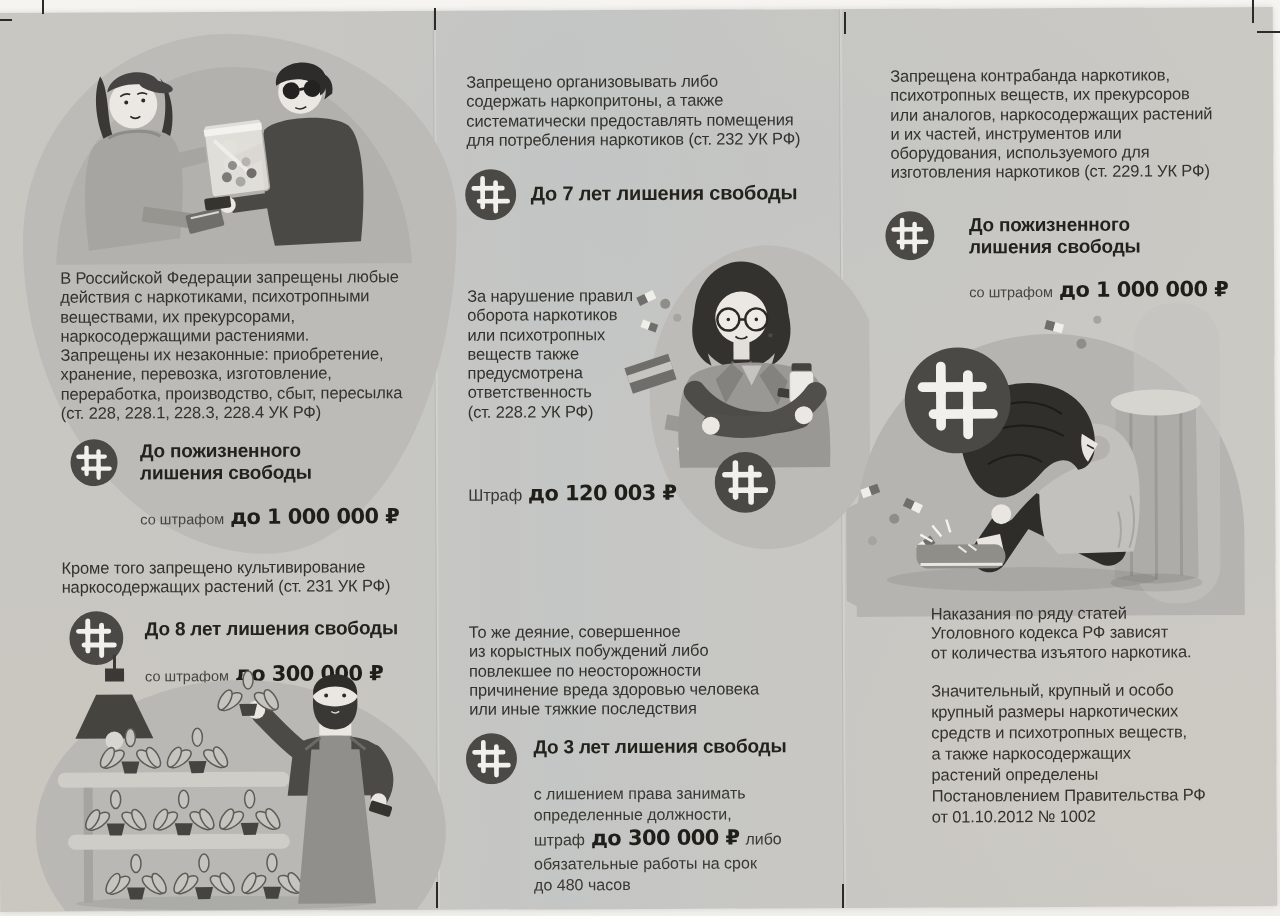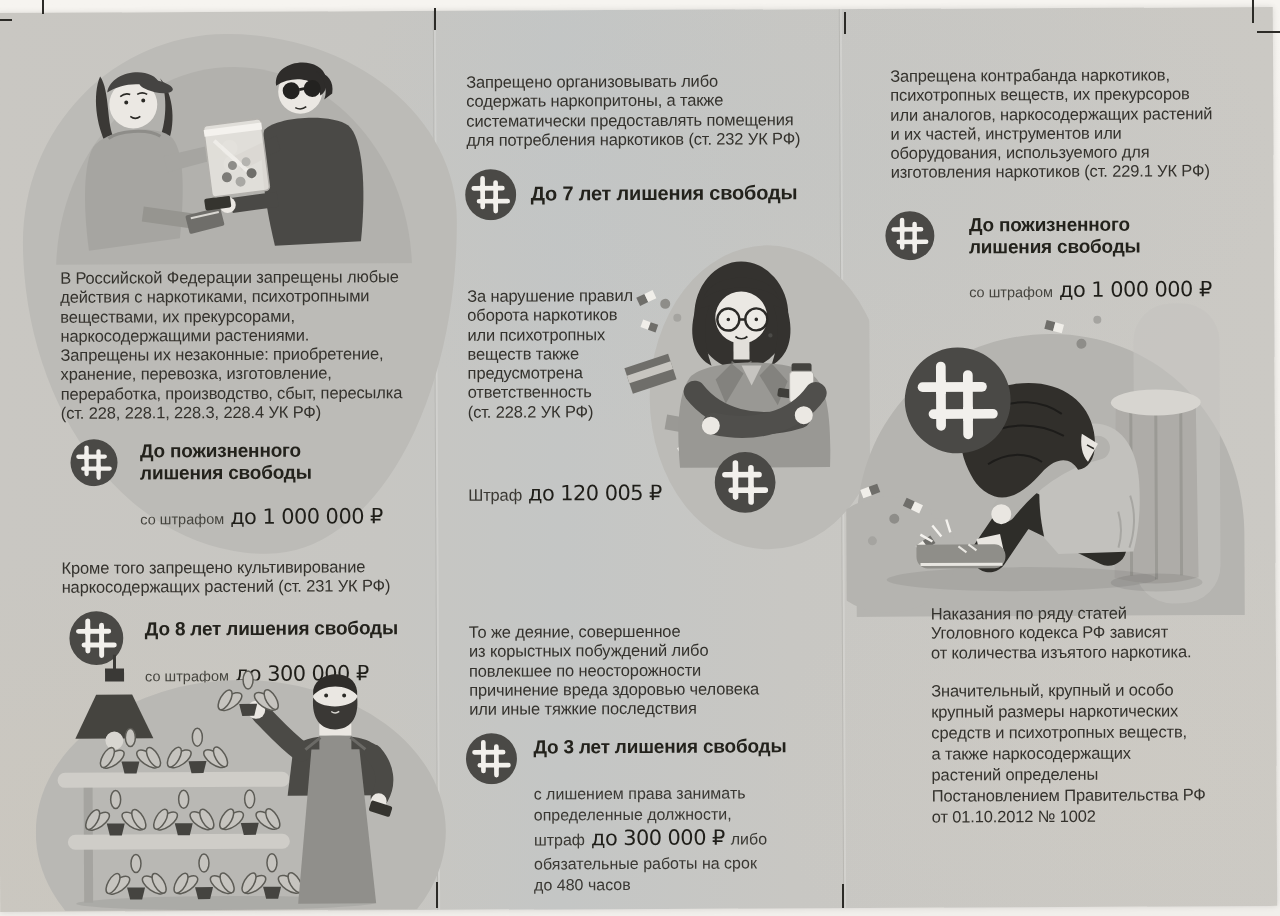--- a/index.html
+++ b/index.html
@@ -24,21 +24,21 @@
   .fold{position:absolute;top:0;bottom:0;width:1px;background:rgba(60,58,52,.10);}
   .fold::after{content:"";position:absolute;left:1px;top:0;bottom:0;width:2px;background:rgba(255,255,255,.18);}
   .blob{position:absolute;background:#bcbbb7;}
   
   .txt{position:absolute;white-space:pre-line;font-size:16.5px;line-height:1.17;
        color:#34322d;letter-spacing:-0.15px;}
   .loose{line-height:1.32;color:#3a3833;}
   .ptitle{position:absolute;white-space:pre-line;font-weight:700;font-size:19px;
           line-height:1.16;color:#23221c;letter-spacing:-0.2px;}
   .pfine{position:absolute;white-space:pre-line;font-size:14.5px;color:#45443e;}
-  .pamount{font-family:"DejaVu Sans","Liberation Sans",sans-serif;font-weight:400;
+  .pamount{font-family:"DejaVu Sans","Liberation Sans",sans-serif;font-weight:700;
            font-size:21px;color:#1f1e19;letter-spacing:-0.6px;margin-left:6px;margin-top:29px;}
   .pbody{position:absolute;white-space:pre-line;font-size:16px;line-height:1.32;color:#3a3833;}
   .bars-icon{position:absolute;}
   
   .mark{position:absolute;background:#2c2b27;}
   svg{display:block;}
 </style>
 </head>
 <body>
 
@@ -313,21 +313,21 @@
 
       <rect x="172" y="124" width="20" height="9" rx="2" fill="#44433f"></rect>
       <rect x="170" y="132" width="24" height="32" rx="4" fill="#eceae5" stroke="#b0aeaa"></rect>
       <path d="M75,152 C95,178 135,192 180,178" stroke="#4d4c49" stroke-width="22" stroke-linecap="round" fill="none"></path>
       <path d="M196,154 C176,182 136,194 94,184" stroke="#504f4c" stroke-width="22" stroke-linecap="round" fill="none"></path>
       <circle cx="184" cy="176" r="9" fill="#ebe8e3"></circle>
       <circle cx="91" cy="186" r="9" fill="#ebe8e3"></circle>
     </svg>
 
     <div class="txt loose" style="left:470px;top:448px;width:270px;">
-      <span>Штраф</span><span class="pamount">до 120 005 ₽</span>
+      <span>Штраф</span><span class="pamount">до 120 003 ₽</span>
     </div>
     <svg class="bars-icon" style="left:716px;top:442px" width="62" height="62" viewBox="0 0 100 100">
         <use href="#bars-sym"></use>
       </svg>
 
     <div class="txt" style="left:470px;top:612px;width:380px;">То же деяние, совершенное
 из корыстных побуждений либо
 повлекшее по неосторожности
 причинение вреда здоровью человека
 или иные тяжкие последствия</div>

